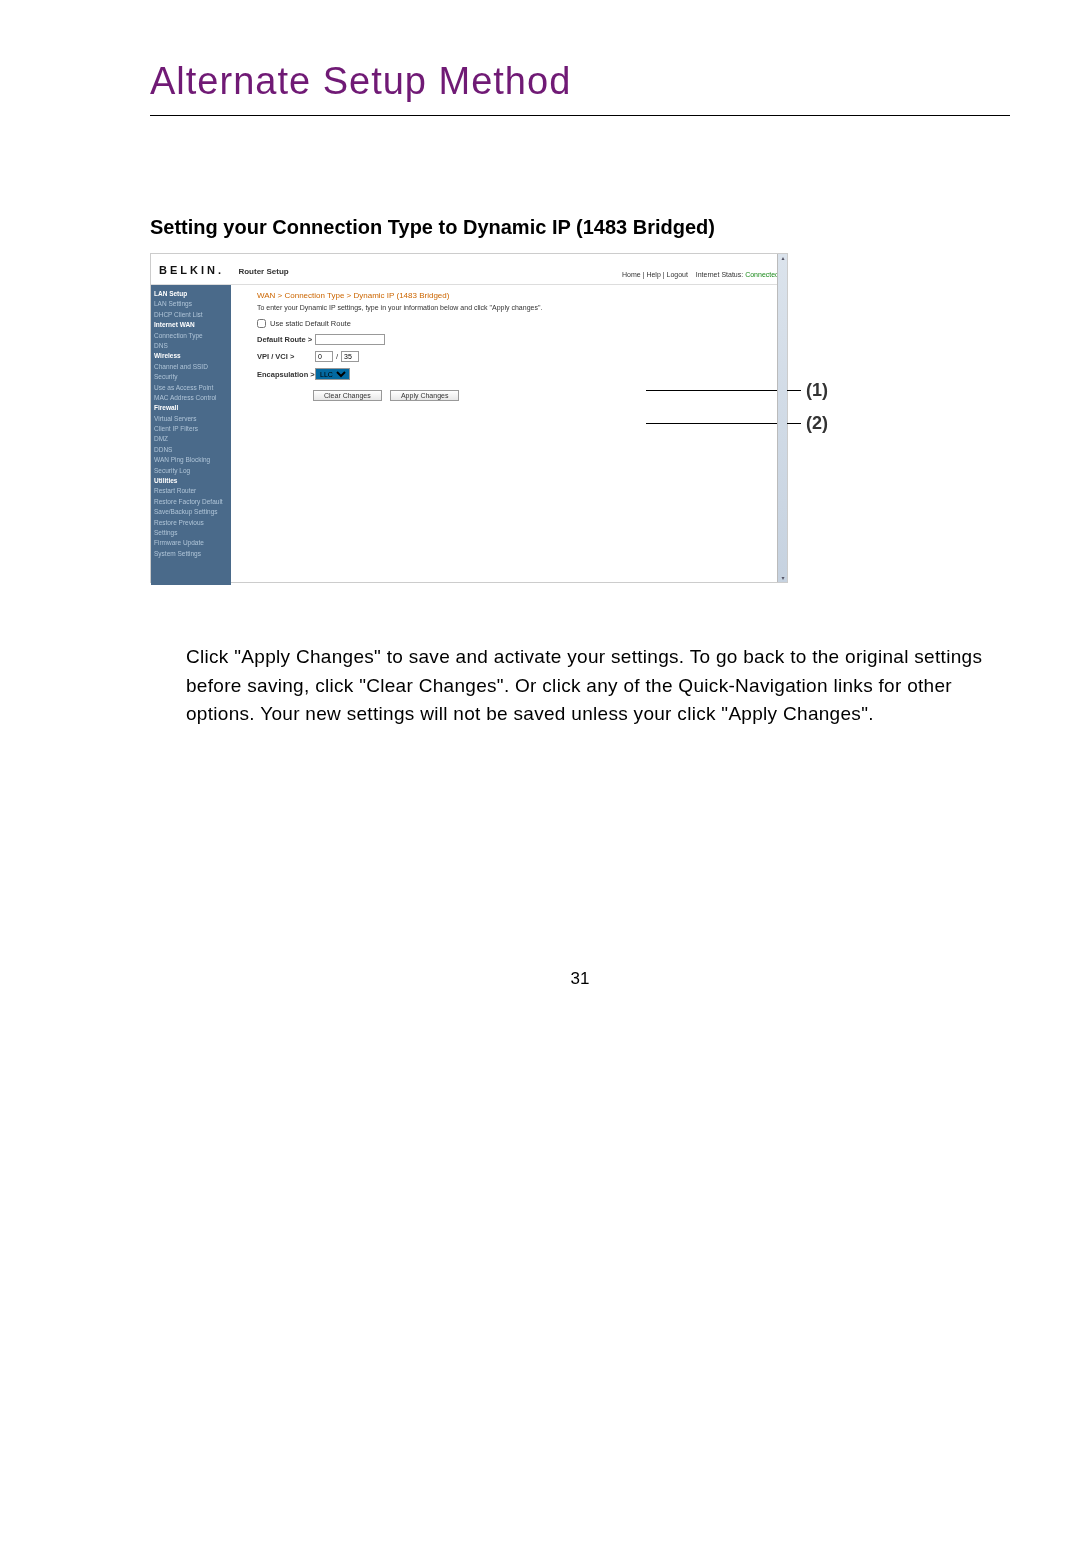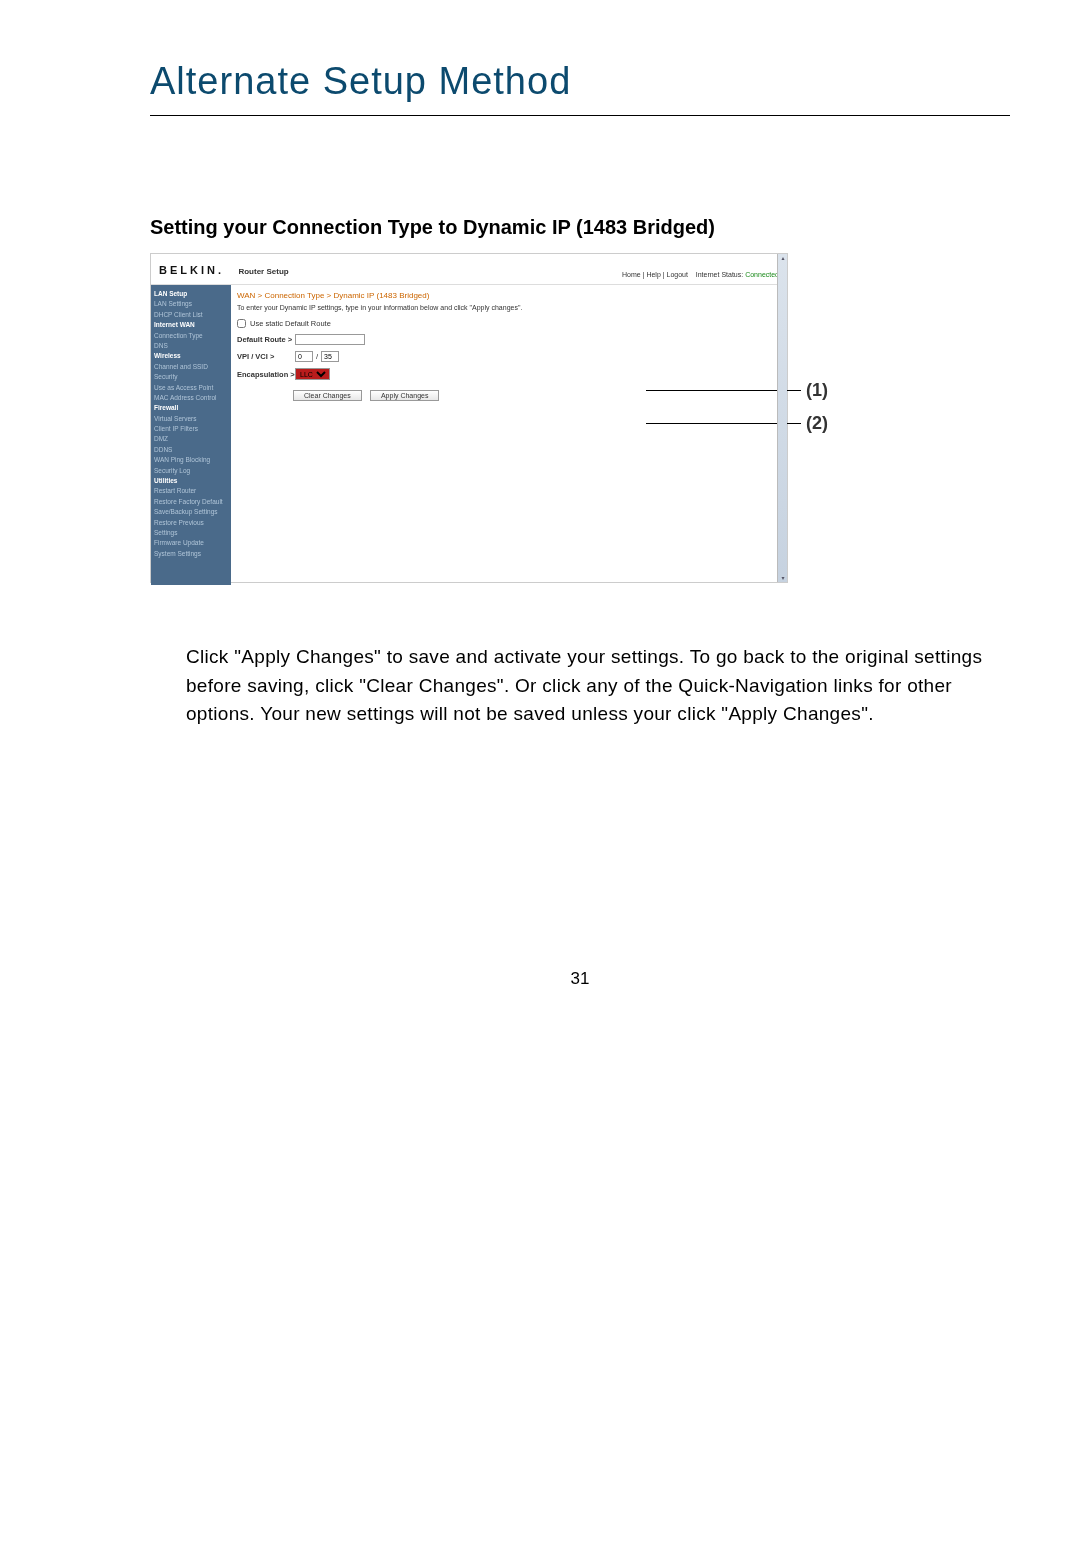--- a/index.html
+++ b/index.html
@@ -8,21 +8,21 @@
       background: #fff;
       width: 1080px;
       height: 1542px;
       position: relative;
     }
     .page {
       padding: 60px 70px 40px 150px;
     }
     .title {
       font-size: 38px;
-      color: #0c4a6e;
+      color: #701a75;
       font-weight: normal;
       letter-spacing: 1px;
       border-bottom: 1px solid #000;
       padding-bottom: 12px;
       margin-bottom: 100px;
     }
     .section-heading {
       font-size: 20px;
       font-weight: bold;
       color: #000;
@@ -75,21 +75,21 @@
       background: #4a6a8a;
       padding: 4px 3px;
       font-size: 6.5px;
       color: #b0c5d8;
       line-height: 1.6;
       overflow: hidden;
     }
     .scr-sidebar .hdr { color: #fff; font-weight: bold; }
     .scr-main {
       flex: 1;
-      padding: 6px 6px;
+      padding: 6px 26px;
       font-size: 8px;
       color: #333;
       position: relative;
     }
     .scr-bc { color: #cc6600; font-size: 8px; margin-bottom: 4px; }
     .scr-instr { font-size: 7px; margin-bottom: 8px; }
     .scr-row {
       display: flex;
       align-items: center;
       margin: 6px 0;
@@ -99,21 +99,21 @@
     .scr-row input[type="text"] {
       border: 1px solid #999;
       height: 11px;
       padding: 0 2px;
       font-size: 7px;
     }
     .scr-row select {
       border: 1px solid #999;
       height: 12px;
       font-size: 7px;
-      background: #b91c1c;
+      background: #0369a1;
     }
     .scr-row input[type="checkbox"] {
       width: 9px; height: 9px;
     }
     .scr-btns { margin-top: 10px; }
     .scr-btn {
       display: inline-block;
       border: 1px solid #999;
       background: linear-gradient(#fff,#e8e8e8);
       font-size: 7px;

